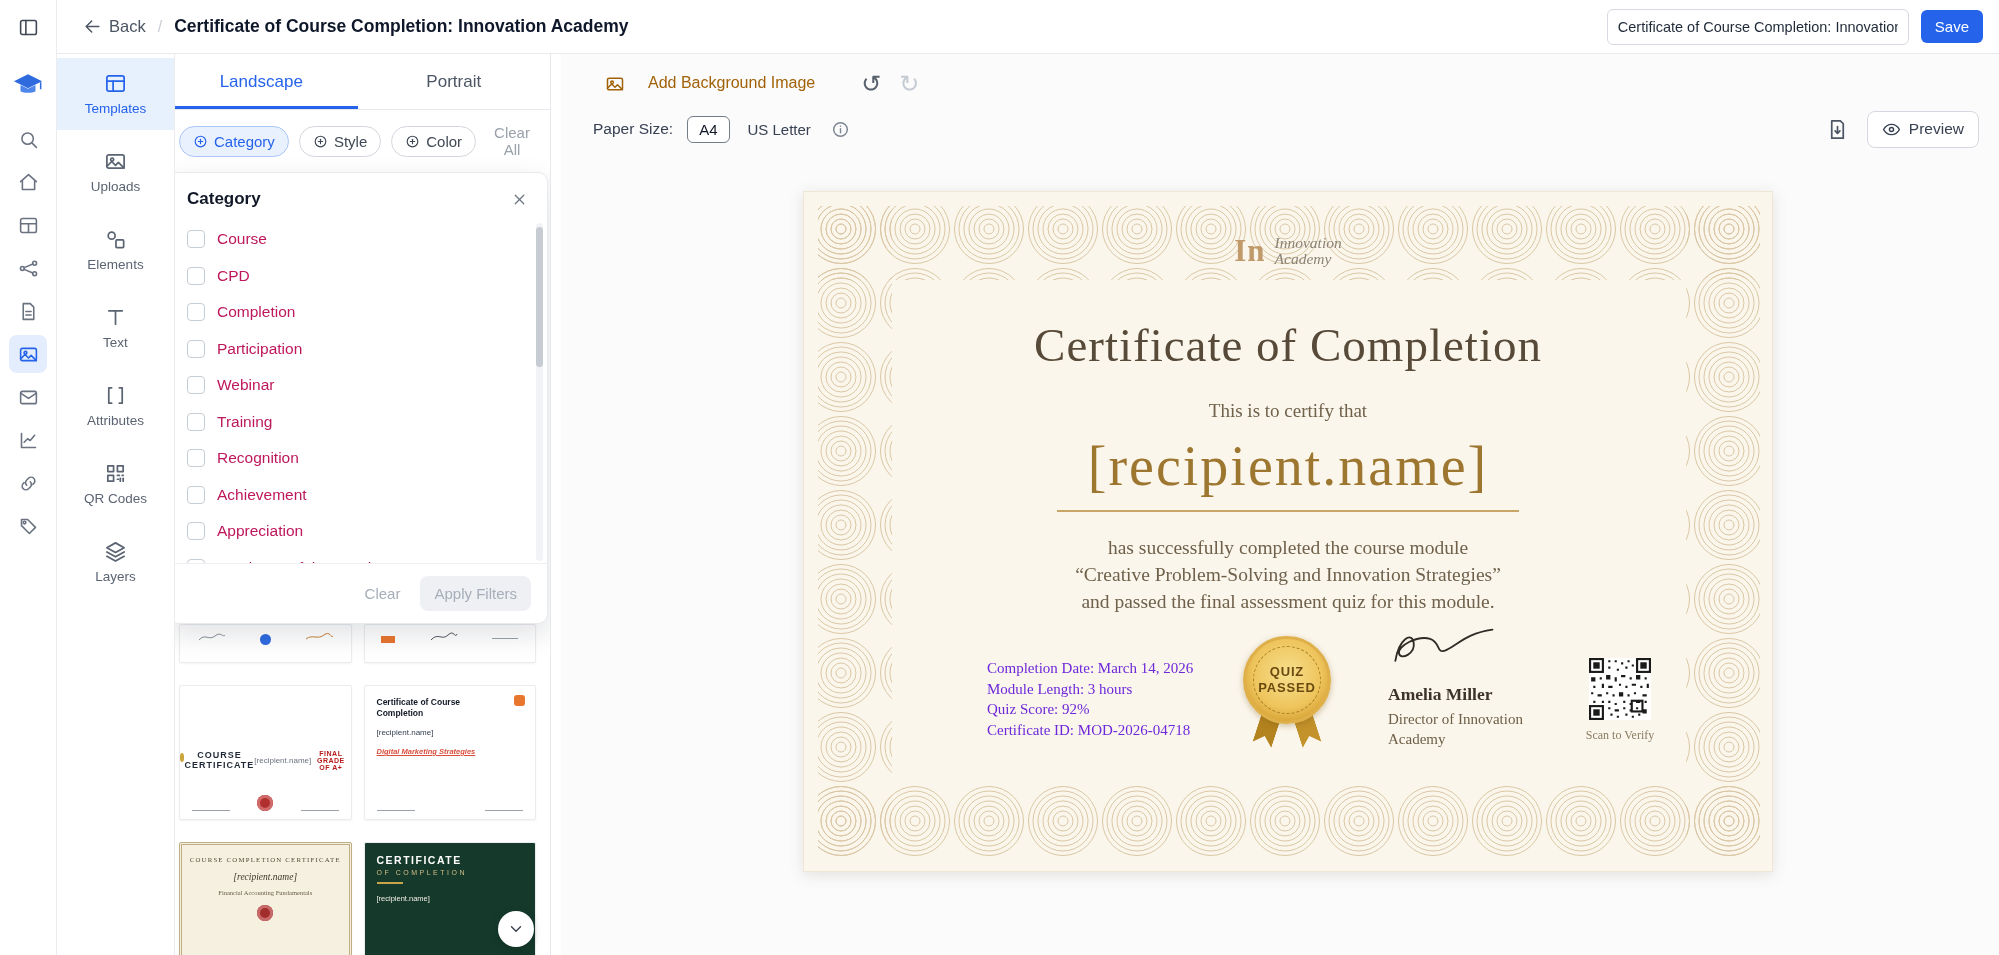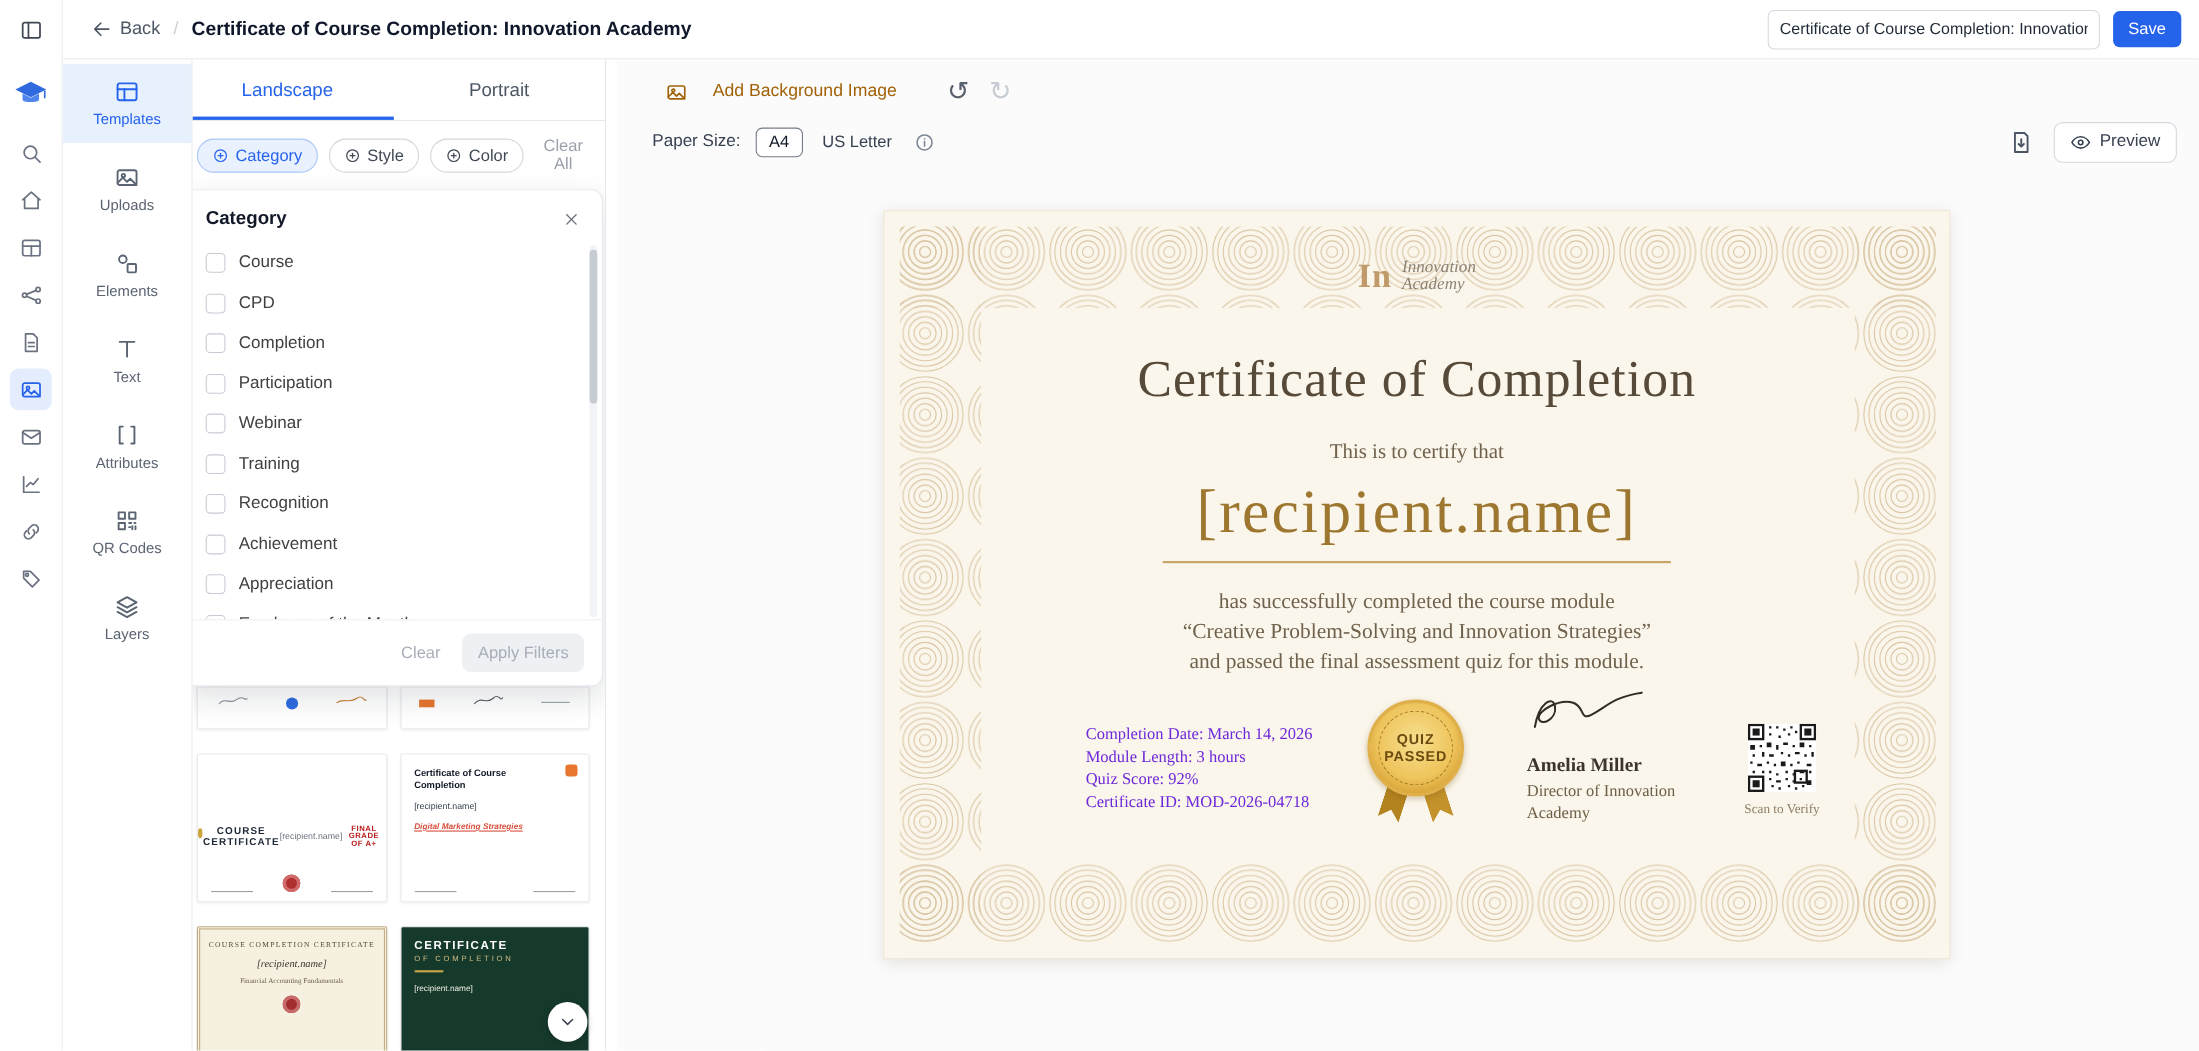--- a/index.html
+++ b/index.html
@@ -48,21 +48,21 @@
 
   
   .dd{position:absolute;left:3px;top:118px;width:380px;height:452px;background:#fff;border:1px solid #e8eaee;border-radius:10px;box-shadow:0 10px 28px rgba(15,23,42,.13);z-index:45;display:flex;flex-direction:column}
   .dd-head{display:flex;align-items:center;justify-content:space-between;padding:16px 18px 8px}
   .dd-title{font-size:17px;font-weight:700;color:#111827}
   .dd-close{color:#6b7280;width:20px;height:20px;display:flex;align-items:center;justify-content:center}
   .dd-close svg{width:17px;height:17px}
   .dd-opts{flex:1;padding:4px 18px 0;overflow:hidden}
   .opt{display:flex;align-items:center;gap:12px;height:36.5px;cursor:pointer}
   .cb{width:18px;height:18px;border:1.5px solid #c6ccd4;border-radius:4px;background:#fff;flex:none}
-  .opt .olabel{font-size:15.5px;color:#404040}
+  .opt .olabel{font-size:15.5px;color:#be185d}
   .dd-foot{display:flex;justify-content:flex-end;align-items:center;gap:10px;padding:12px 16px;border-top:1px solid #edeff2}
   .dd-clear{font-size:15px;color:#a7aeb9;padding:8px 10px}
   .dd-apply{font-size:15px;color:#a7aeb9;background:#eef0f4;border-radius:8px;padding:9px 14px;font-weight:500}
   .dd-track{position:absolute;right:4px;top:50px;bottom:62px;width:7px;background:#f2f3f6;border-radius:4px}
   .dd-thumb{position:absolute;right:4px;top:54px;width:7px;height:140px;background:#c7cbd2;border-radius:4px}
 
   
   .tgrid{position:absolute;left:14px;right:14px;top:570px;display:grid;grid-template-columns:1fr 1fr;grid-template-rows:39px 135px 150px;column-gap:12px;row-gap:22px}
   .thumb{background:#fff;border:1px solid #ececf0;box-shadow:0 1px 2px rgba(0,0,0,.05);position:relative;overflow:hidden;border-radius:2px;cursor:pointer}
   .partial{display:flex;align-items:flex-start;justify-content:space-around;padding-top:6px}

